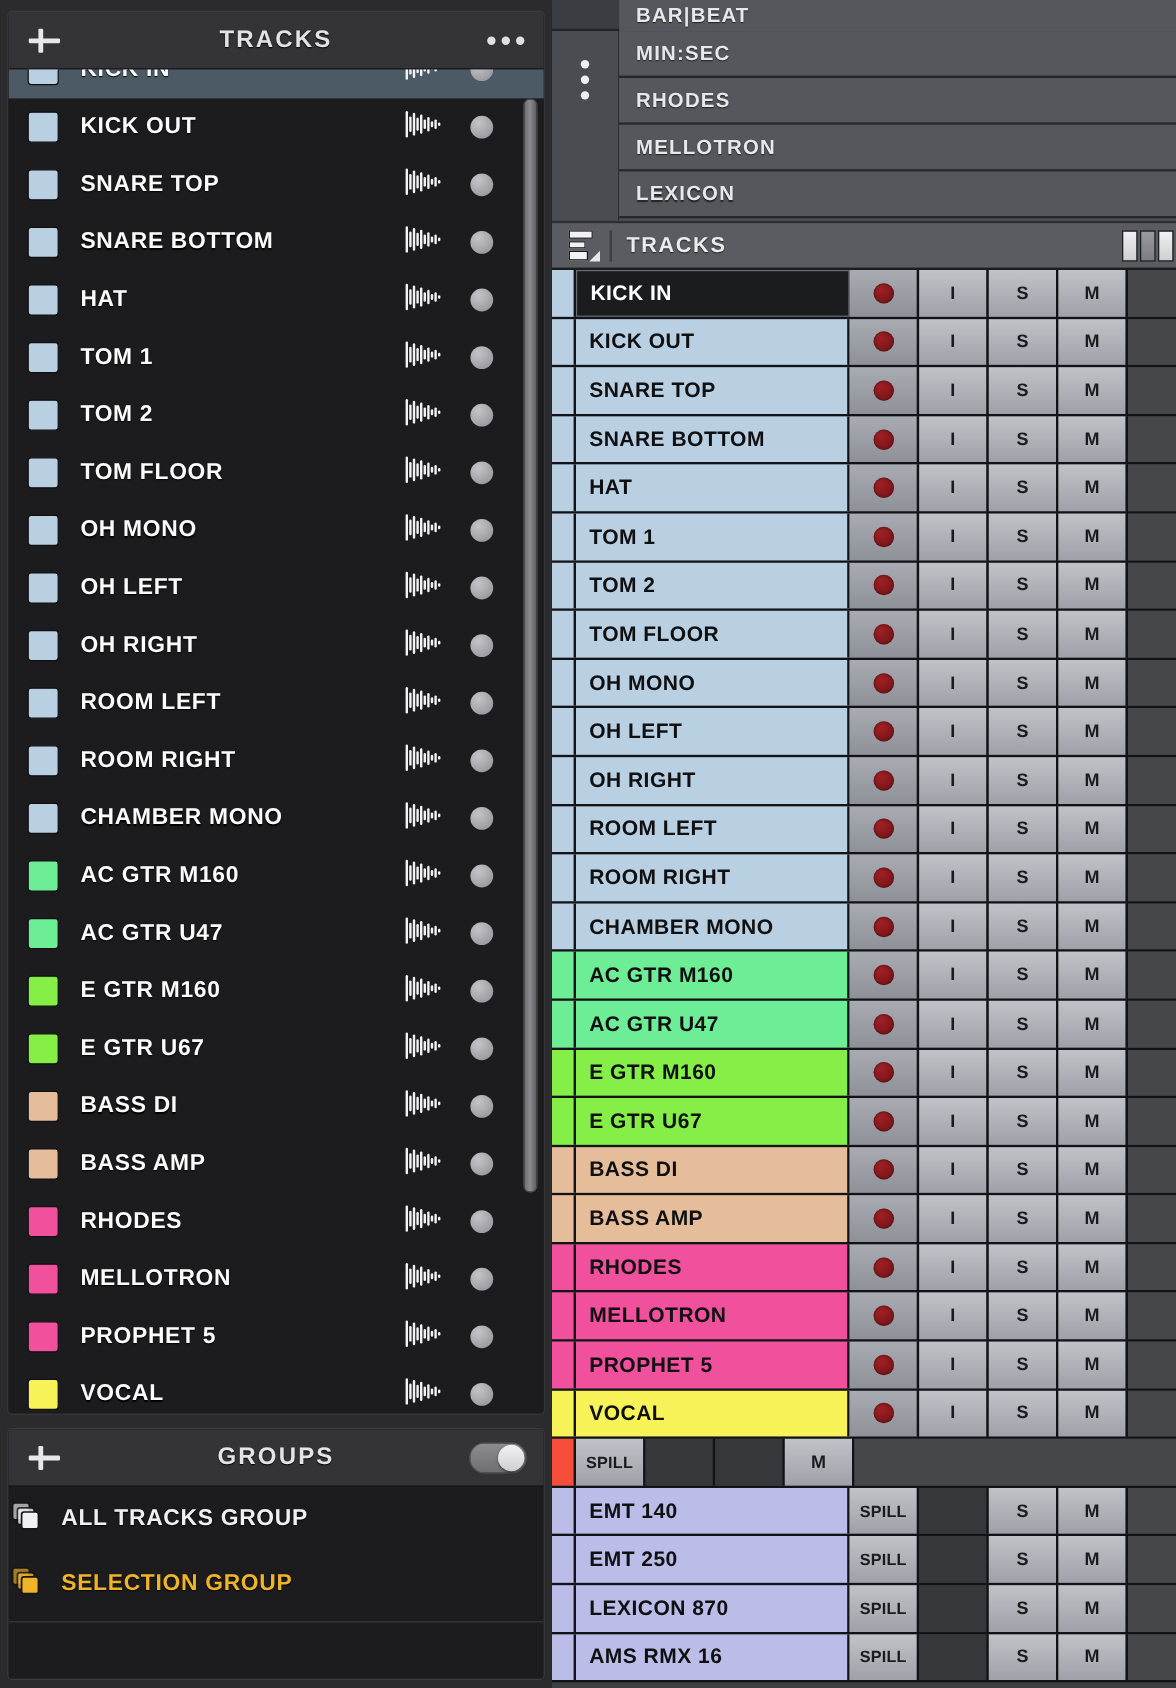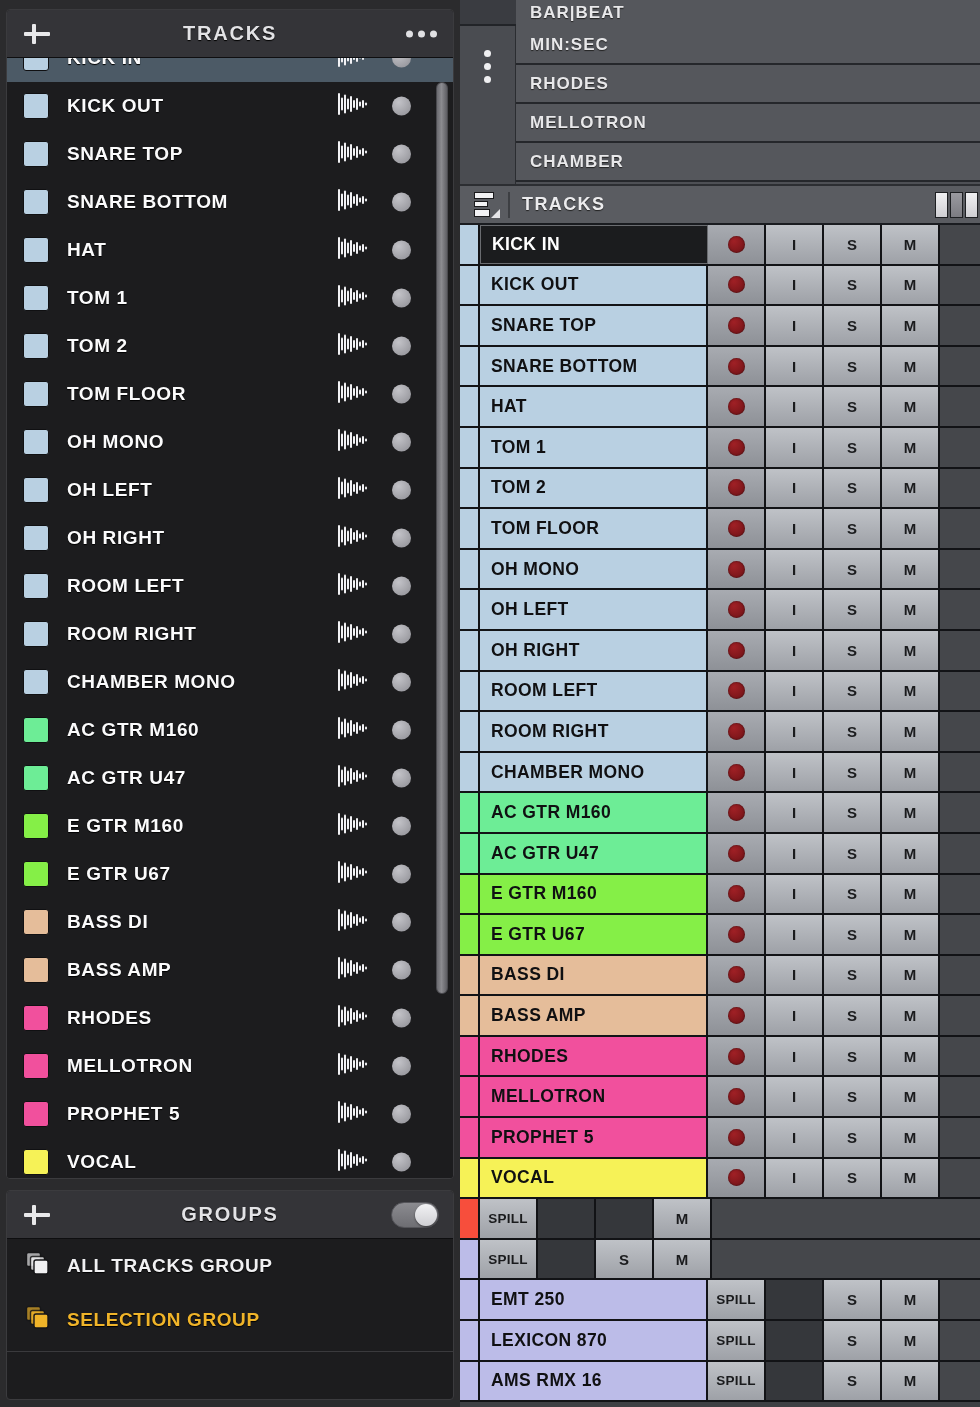--- a/index.html
+++ b/index.html
@@ -99,21 +99,21 @@
     position: absolute; left: 1px; width: 12px; top: 22px; height: 912px;
     border-radius: 6px;
     background: linear-gradient(90deg,#6b6b70,#8b8b90 45%,#5e5e63);
     border: 1px solid #4a4a4f;
     cursor: pointer;
   }
 
   
   .gr-row {
     position: relative; height: 54px; display: flex; align-items: center;
-    padding-left: 18px;
+    padding-left: 2px;
   }
   .gr-label {
     margin-left: 16px; font-size: 19px; font-weight: bold; letter-spacing: .6px;
     text-shadow: 0 1px 1px #000; white-space: nowrap;
   }
   .gr-white .gr-label { color: #f0f0f2; }
   .gr-gold  .gr-label { color: #f0b429; }
   .gr-divider {
     position: absolute; left: 0; right: 0; top: 160px; height: 1px; background: #3a3a3d;
   }
@@ -744,21 +744,21 @@
       <div class="ruler-row" style="top:0px;">
         <span class="ruler-lab">MIN:SEC</span>
       </div>
       <div class="ruler-row" style="top:39px;">
         <span class="ruler-lab">RHODES</span>
       </div>
       <div class="ruler-row" style="top:78px;">
         <span class="ruler-lab">MELLOTRON</span>
       </div>
       <div class="ruler-row" style="top:117px;">
-        <span class="ruler-lab">CHAMBER</span>
+        <span class="ruler-lab">LEXICON</span>
       </div>
     </div>
 
     <div id="trk-head">
       <span class="trk-head-icon">
         <i></i>
           <i></i>
           <i></i>
           <span class="trk-head-corner"></span>
       </span>
@@ -1187,20 +1187,21 @@
           </span>
           <span class="btn empty"></span>
           <span class="btn empty"></span>
           <span class="btn ">
             <span>M</span>
           </span>
           <span class="trk-tail"></span>
         </div>
         <div class="trk-row">
           <span class="trk-strip" style="background:#bcbce8"></span>
+          <span class="trk-name" style="background:#bcbce8">EMT 140</span>
           <span class="btn spill">
             <span>SPILL</span>
           </span>
           <span class="btn empty"></span>
           <span class="btn ">
             <span>S</span>
           </span>
           <span class="btn ">
             <span>M</span>
           </span>

